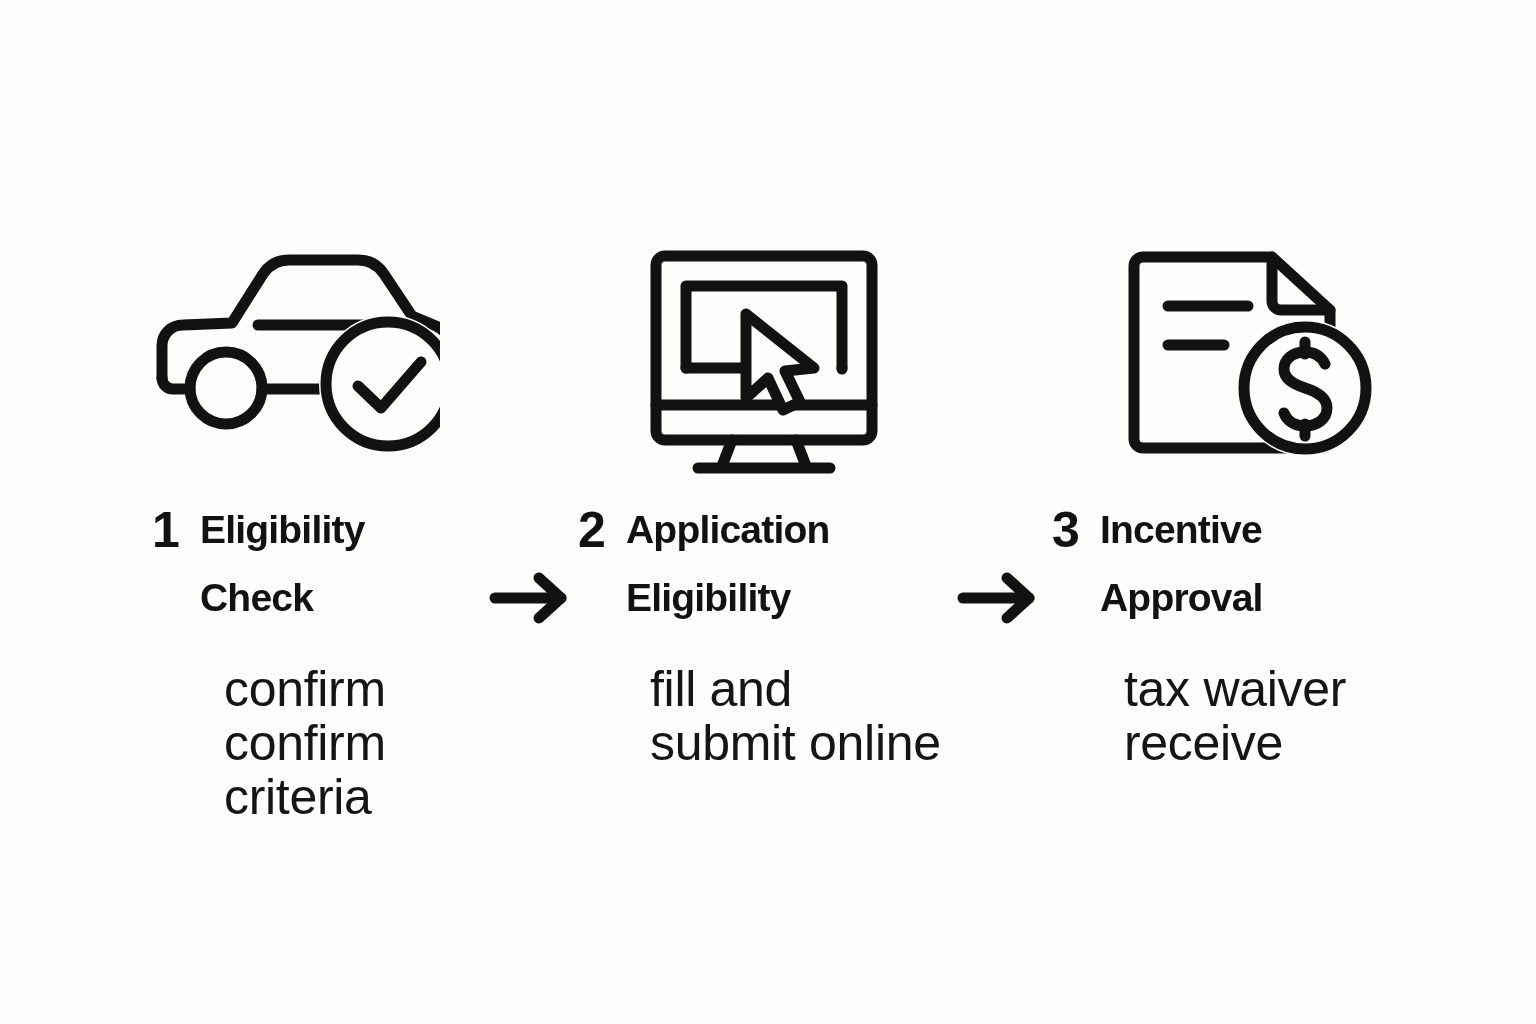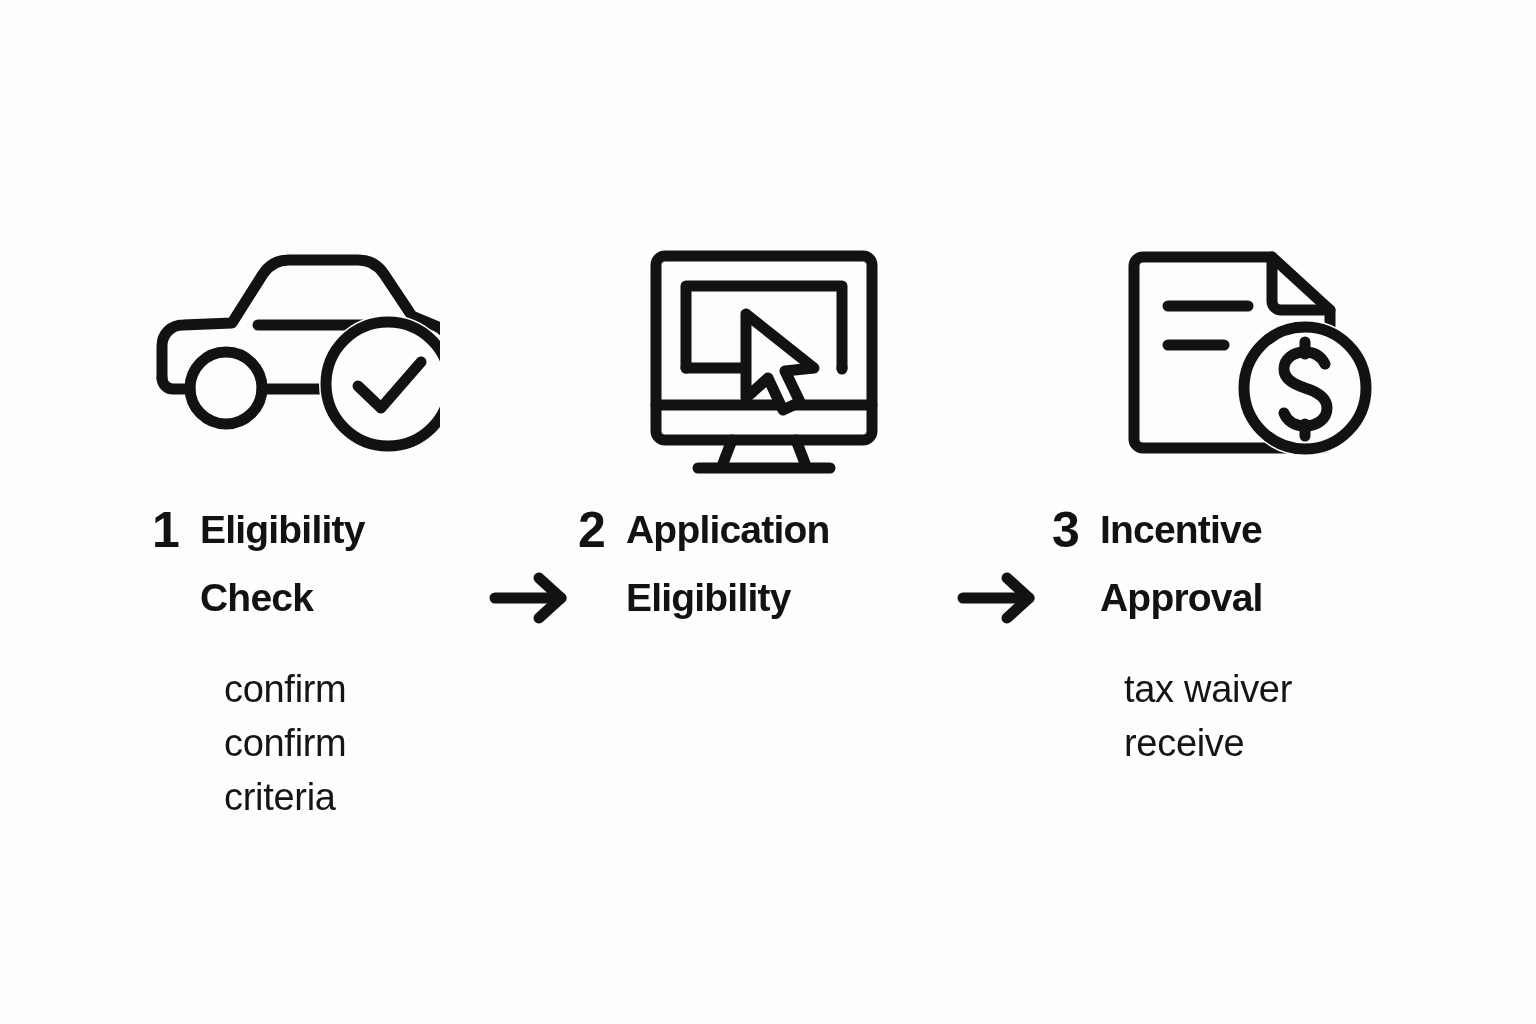--- a/index.html
+++ b/index.html
@@ -95,21 +95,21 @@
     color: #121212;
     letter-spacing: -0.8px;
     flex: 1 1 auto;
   }
 
   .step-title .title-l2 { display: block; }
 
   .step-desc {
     margin-top: 30px;
     margin-left: 72px;
-    font-size: 38px;
+    font-size: 50px;
     font-weight: normal;
     line-height: 54px;
     color: #151515;
     letter-spacing: -0.3px;
   }
   .step-desc .desc-line { display: block; white-space: nowrap; }
 </style>
 </head>
 <body style="background: rgb(253, 253, 251);">
 
@@ -230,20 +230,24 @@
     </div>
 
     <div class="step-text" id="step-text-2">
       <div class="heading-line">
         <span class="step-number">2</span>
         <span class="step-title">
           <span class="title-l1">Application</span>
           <span class="title-l2">Eligibility</span>
         </span>
       </div>
+      <div class="step-desc">
+        <span class="desc-line">fill and</span>
+        <span class="desc-line">submit online</span>
+      </div>
     </div>
 
     <div class="step-text" id="step-text-3">
       <div class="heading-line">
         <span class="step-number">3</span>
         <span class="step-title">
           <span class="title-l1">Incentive</span>
           <span class="title-l2">Approval</span>
         </span>
       </div>

